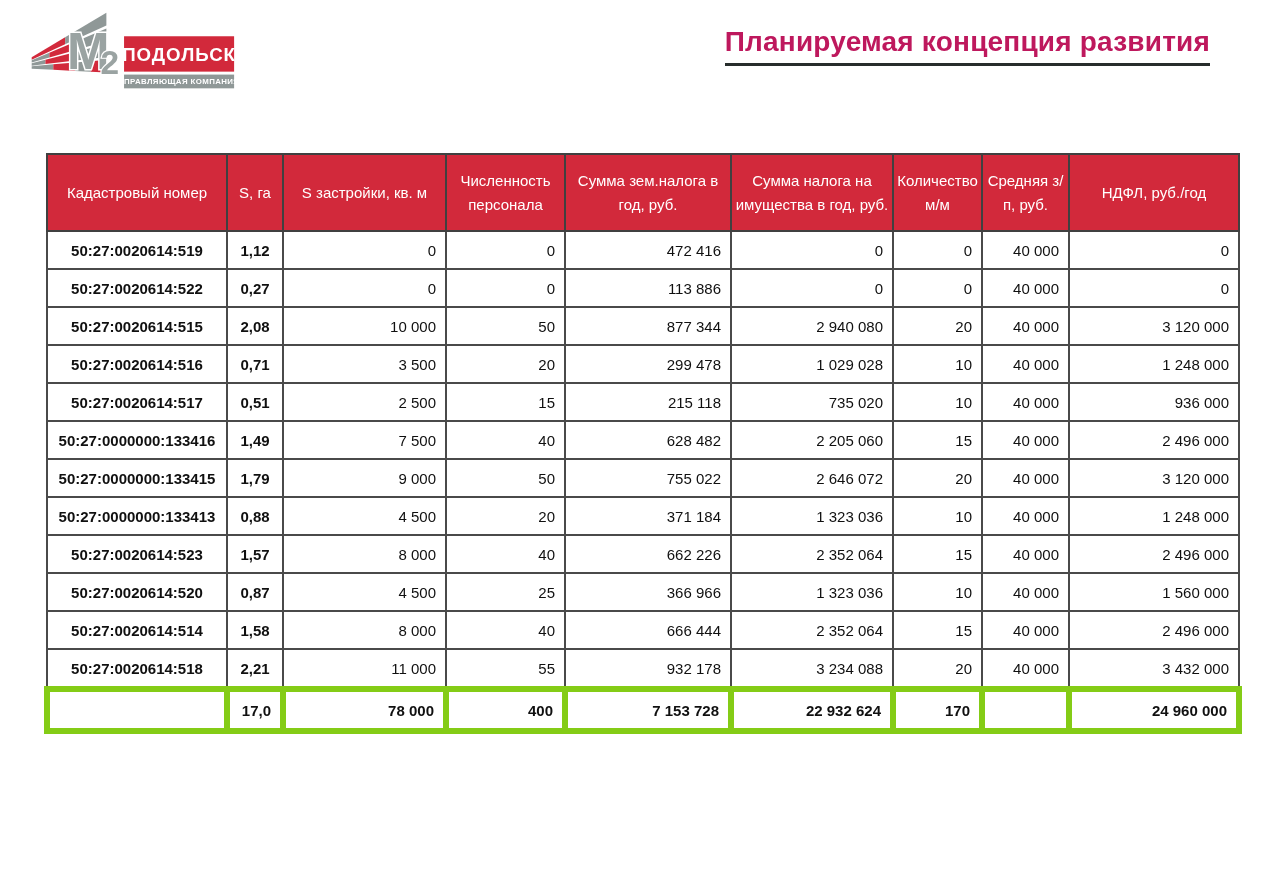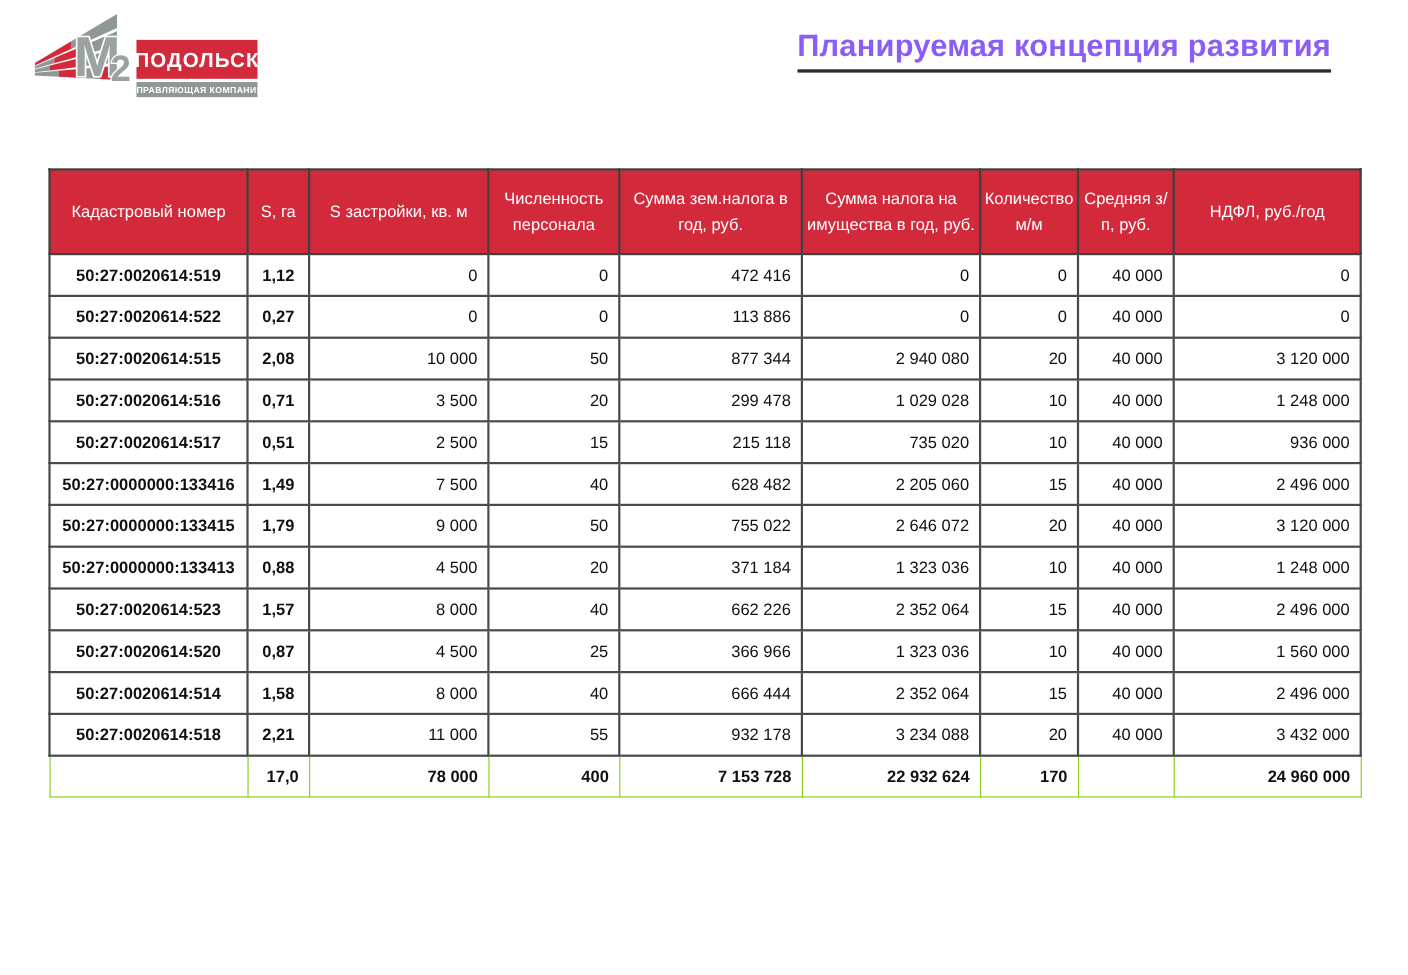--- a/index.html
+++ b/index.html
@@ -5,39 +5,39 @@
   html,body{margin:0;padding:0;}
   body{
     width:1280px;height:886px;position:relative;background:#ffffff;
     font-family:"Liberation Sans",sans-serif;overflow:hidden;
   }
   
   .logo{position:absolute;left:14px;top:10px;width:226px;height:82px;}
   
   .page-title{
     position:absolute;top:26px;right:70px;
-    font-size:28px;font-weight:bold;color:#8b5cf6;
+    font-size:28px;font-weight:bold;color:#be185d;
     letter-spacing:.2px;
     border-bottom:3px solid #272d2c;padding-bottom:5px;
     white-space:nowrap;
   }
   
   .table-wrap{position:absolute;left:44px;top:153px;width:1180px;}
   table{border-collapse:collapse;table-layout:fixed;width:1192px;}
   thead th{
     background:#d2293b;color:#ffffff;font-weight:normal;
     font-size:15px;line-height:1.55;text-align:center;vertical-align:middle;
     border:2px solid #404040;height:71px;padding:2px 3px;
   }
   tbody td{
     border:2px solid #4a4a4a;height:32px;font-size:15px;color:#101010;
     vertical-align:middle;padding:2px 4px;background:#ffffff;white-space:nowrap;
   }
   tfoot td{
-    border:1px solid #84cc16;height:32px;font-size:15px;color:#101010;
+    border:6px solid #84cc16;height:32px;font-size:15px;color:#101010;
     font-weight:bold;vertical-align:middle;padding:2px 4px;background:#ffffff;
     white-space:nowrap;
   }
   .center{text-align:center;font-weight:bold;}
   .right{text-align:right;padding-right:9px;}
 </style>
 </head>
 <body>
 
 <div class="logo">

